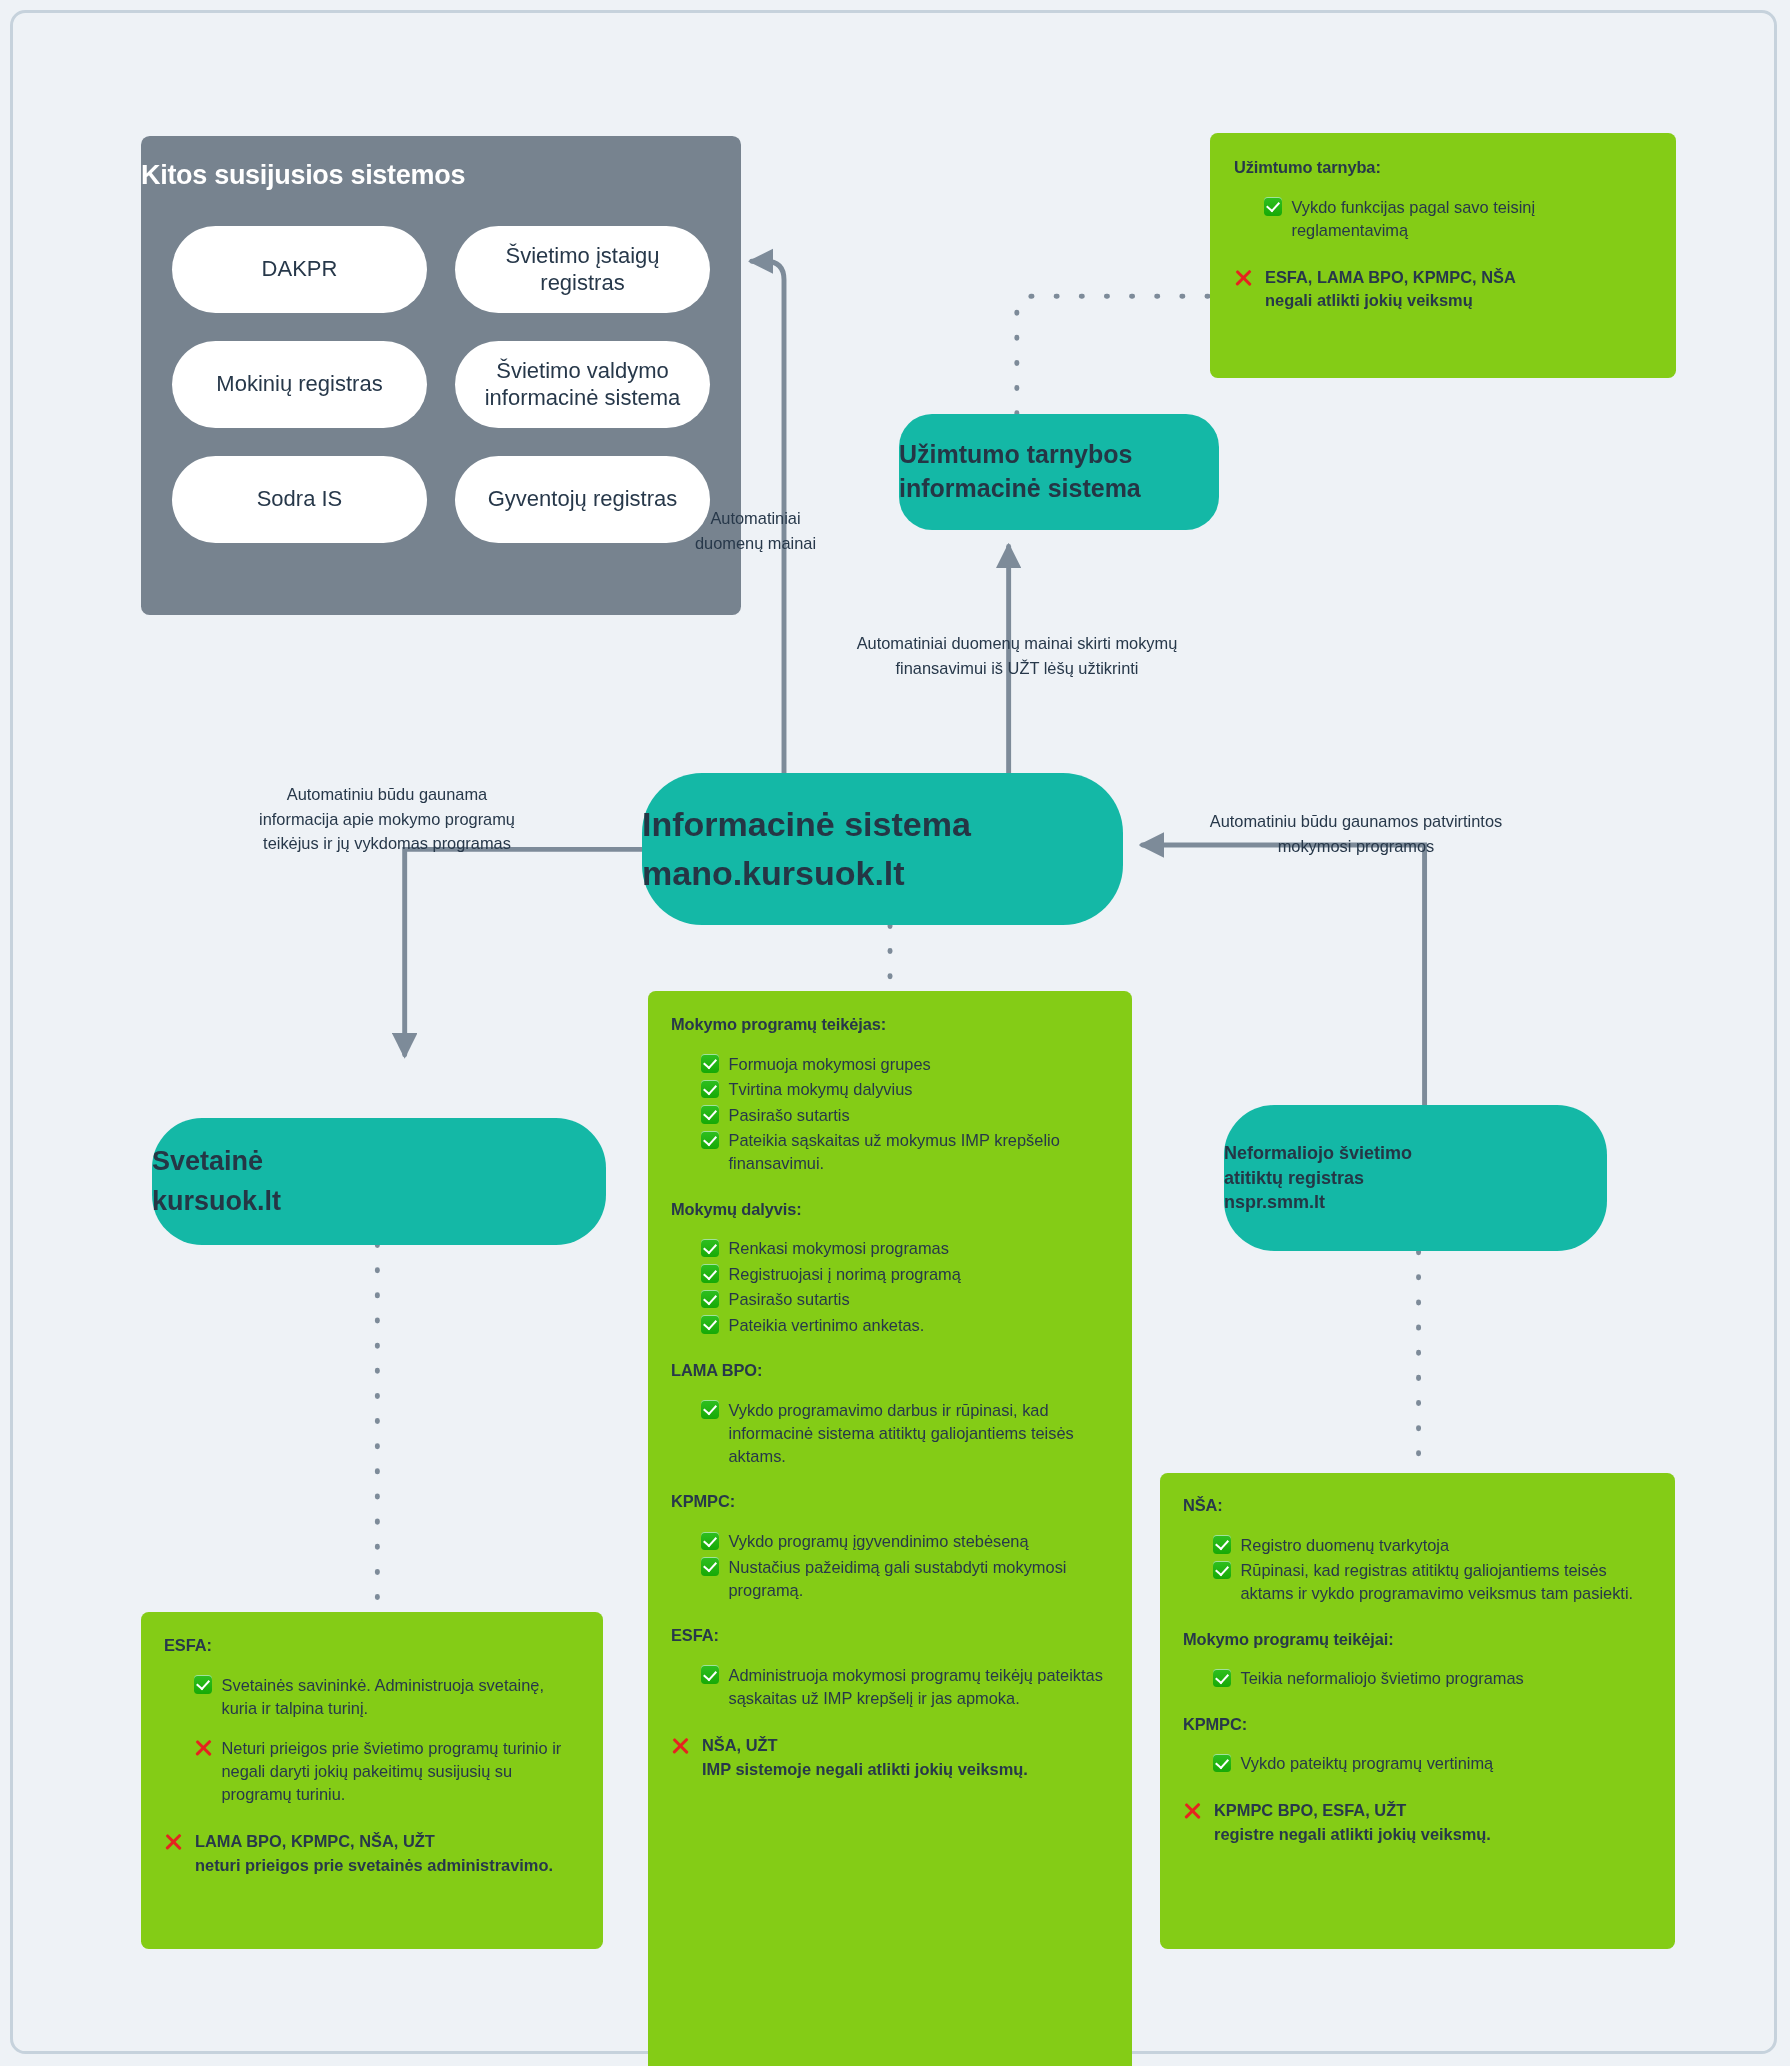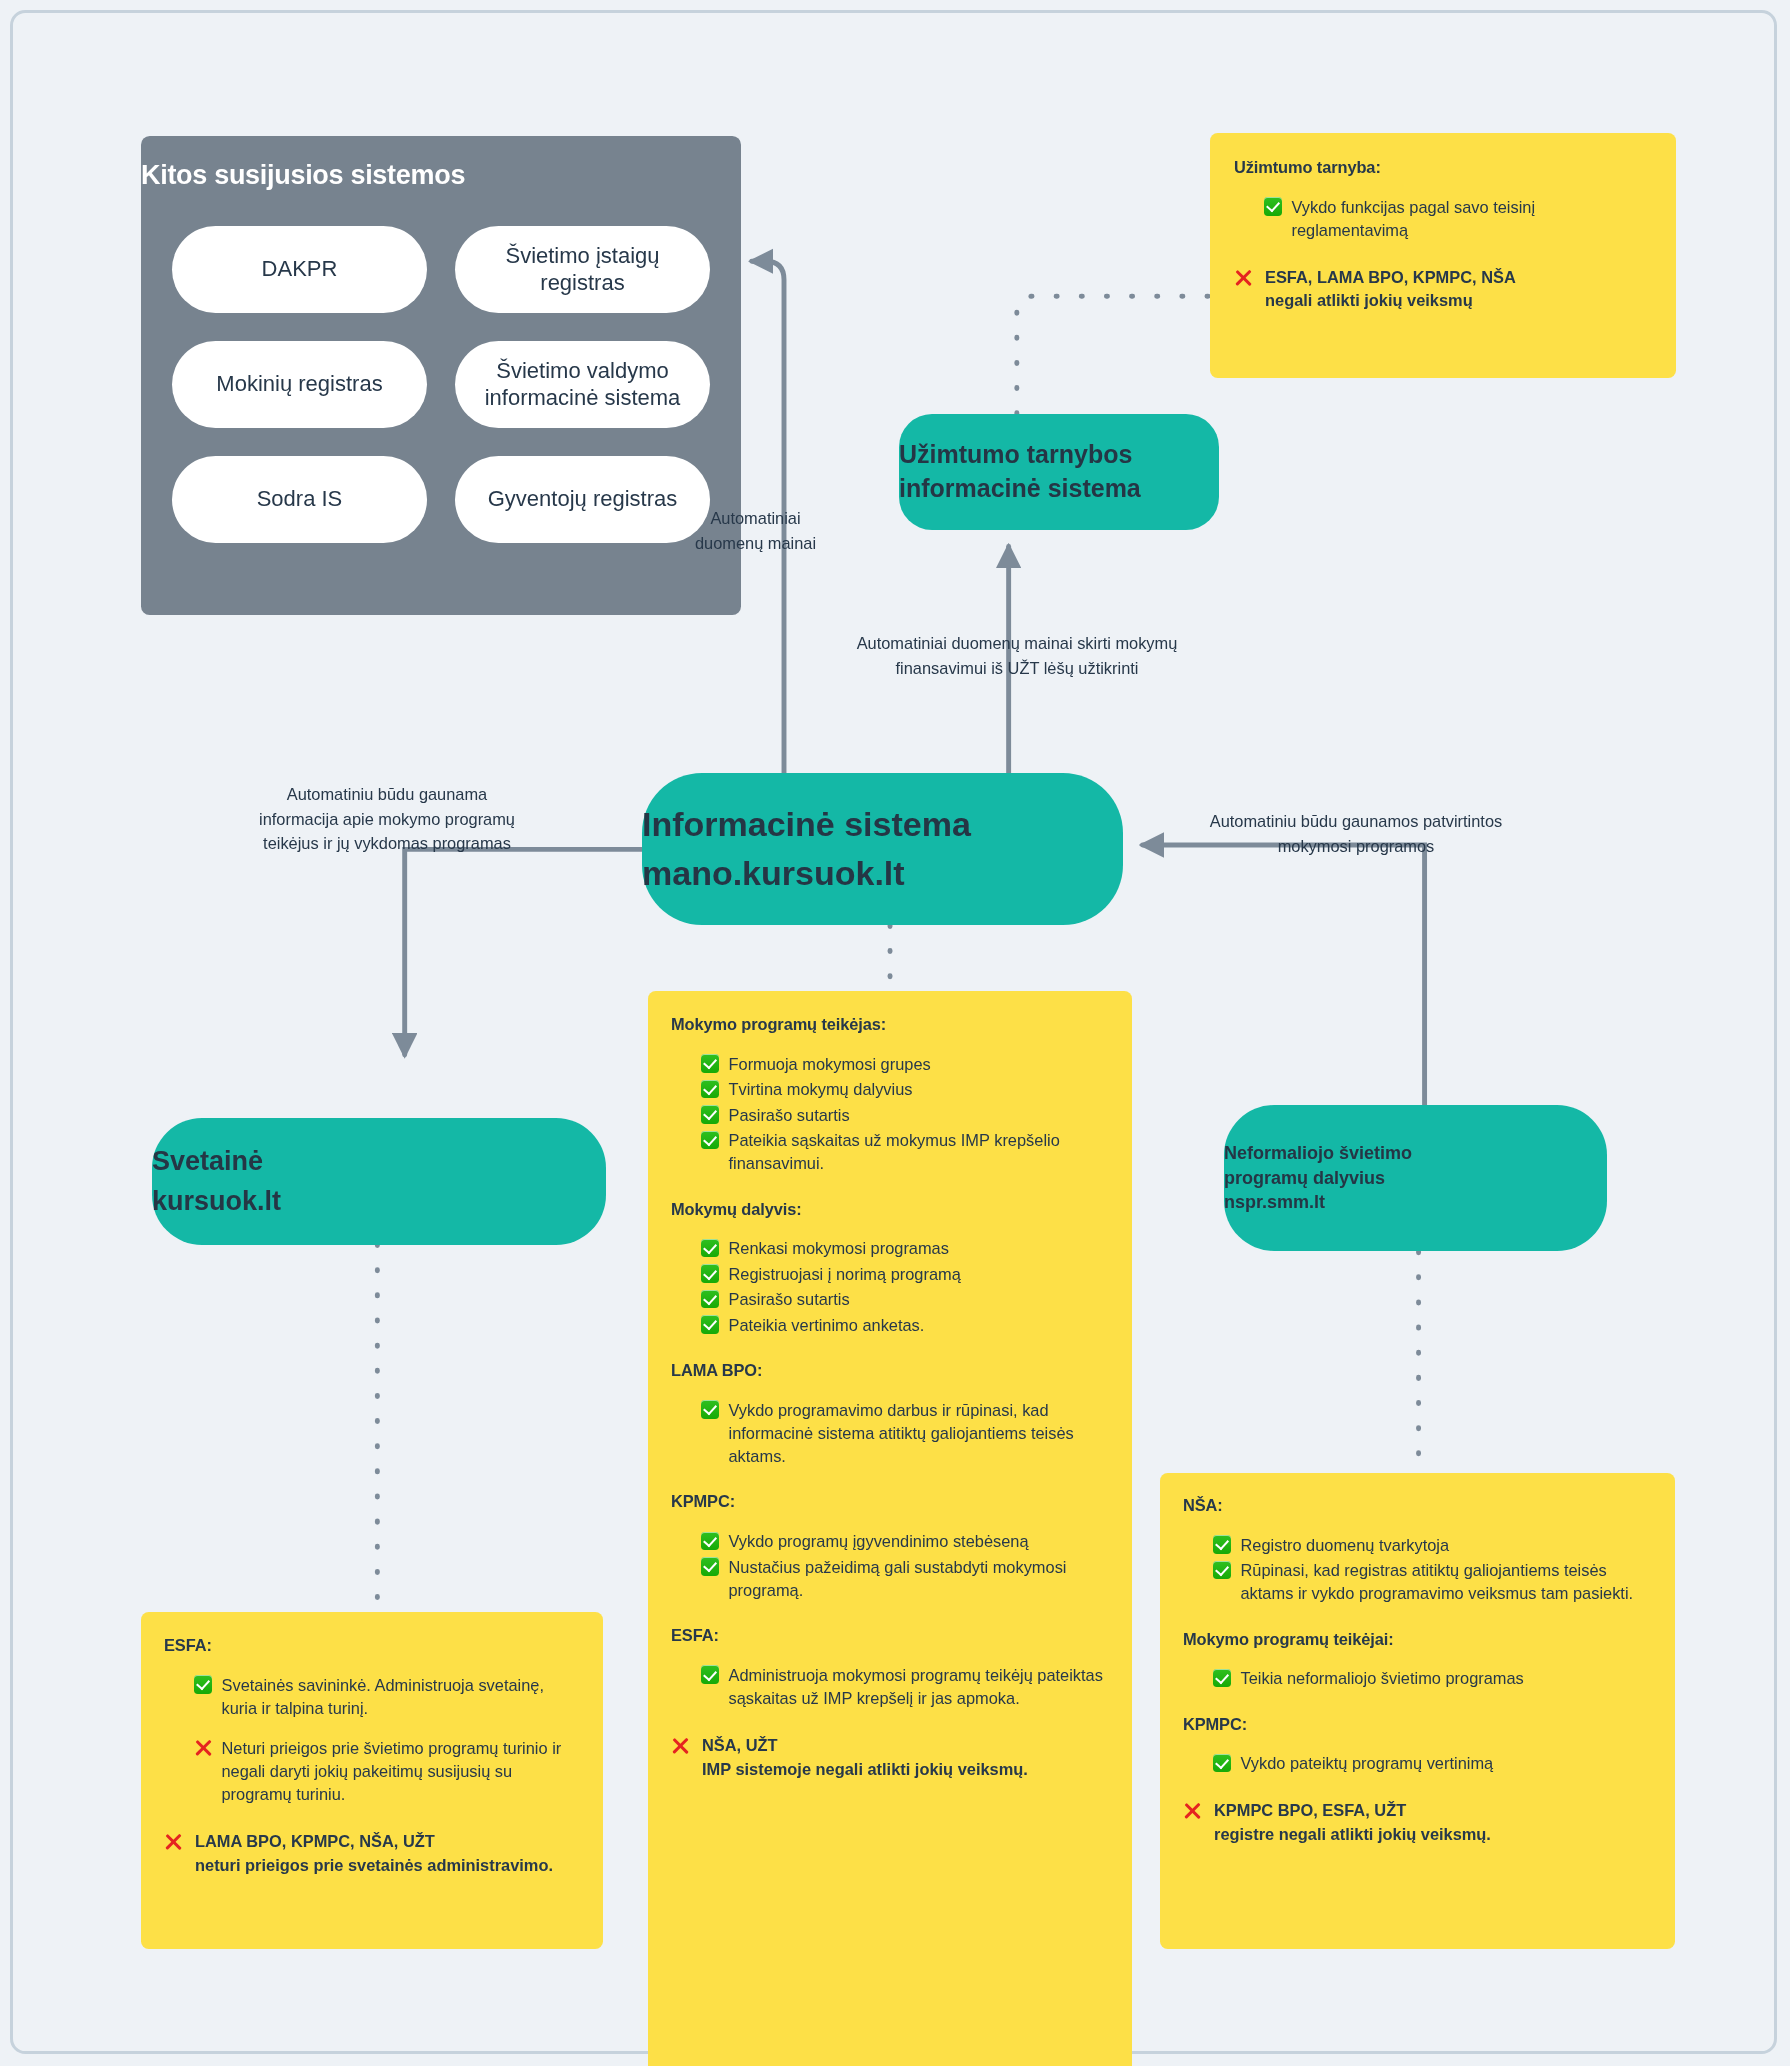--- a/index.html
+++ b/index.html
@@ -108,21 +108,21 @@
     left: 1224px; top: 1105px;
     width: 383px; height: 146px;
     font-size: 18px;
     line-height: 1.38;
     border-radius: 50px;
   }
 
   
   .card {
     position: absolute;
-    background: #fde047;
+    background: #84cc16;
     border-radius: 7.7px;
     box-sizing: border-box;
     color: #27384a;
   }
   #card-ut    { left: 1210px; top: 133px;  width: 466px; height: 245px; padding: 25px 24px; }
   #card-mid   { left: 648px; top: 991px; width: 484px; height: 1124px; padding: 24px 23px; }
   #card-esfa  { left: 141px;  top: 1612px; width: 462px; height: 337px;  padding: 24px 23px; }
   #card-nsa   { left: 1160px; top: 1473px; width: 515px; height: 476px;  padding: 23px 23px; }
 
   .sect-head {
@@ -270,21 +270,21 @@
     <span>mano.kursuok.lt</span>
   </div>
 
   <div class="node" id="node-kursuok">
     <span>Svetainė</span>
     <span>kursuok.lt</span>
   </div>
 
   <div class="node" id="node-nspr">
     <span>Neformaliojo švietimo</span>
-    <span>programų dalyvius</span>
+    <span>atitiktų registras</span>
     <span>nspr.smm.lt</span>
   </div>
 
   <div class="edge-label" id="lbl-auto-mainai">Automatiniai duomenų mainai</div>
   <div class="edge-label" id="lbl-auto-finans">Automatiniai duomenų mainai skirti mokymų finansavimui iš UŽT lėšų užtikrinti</div>
   <div class="edge-label" id="lbl-left-edge">Automatiniu būdu gaunama informacija apie mokymo programų teikėjus ir jų vykdomas programas</div>
   <div class="edge-label" id="lbl-right-edge">Automatiniu būdu gaunamos patvirtintos mokymosi programos</div>
 
   <div class="card" id="card-ut">
     <div class="sect-head">Užimtumo tarnyba:</div>

